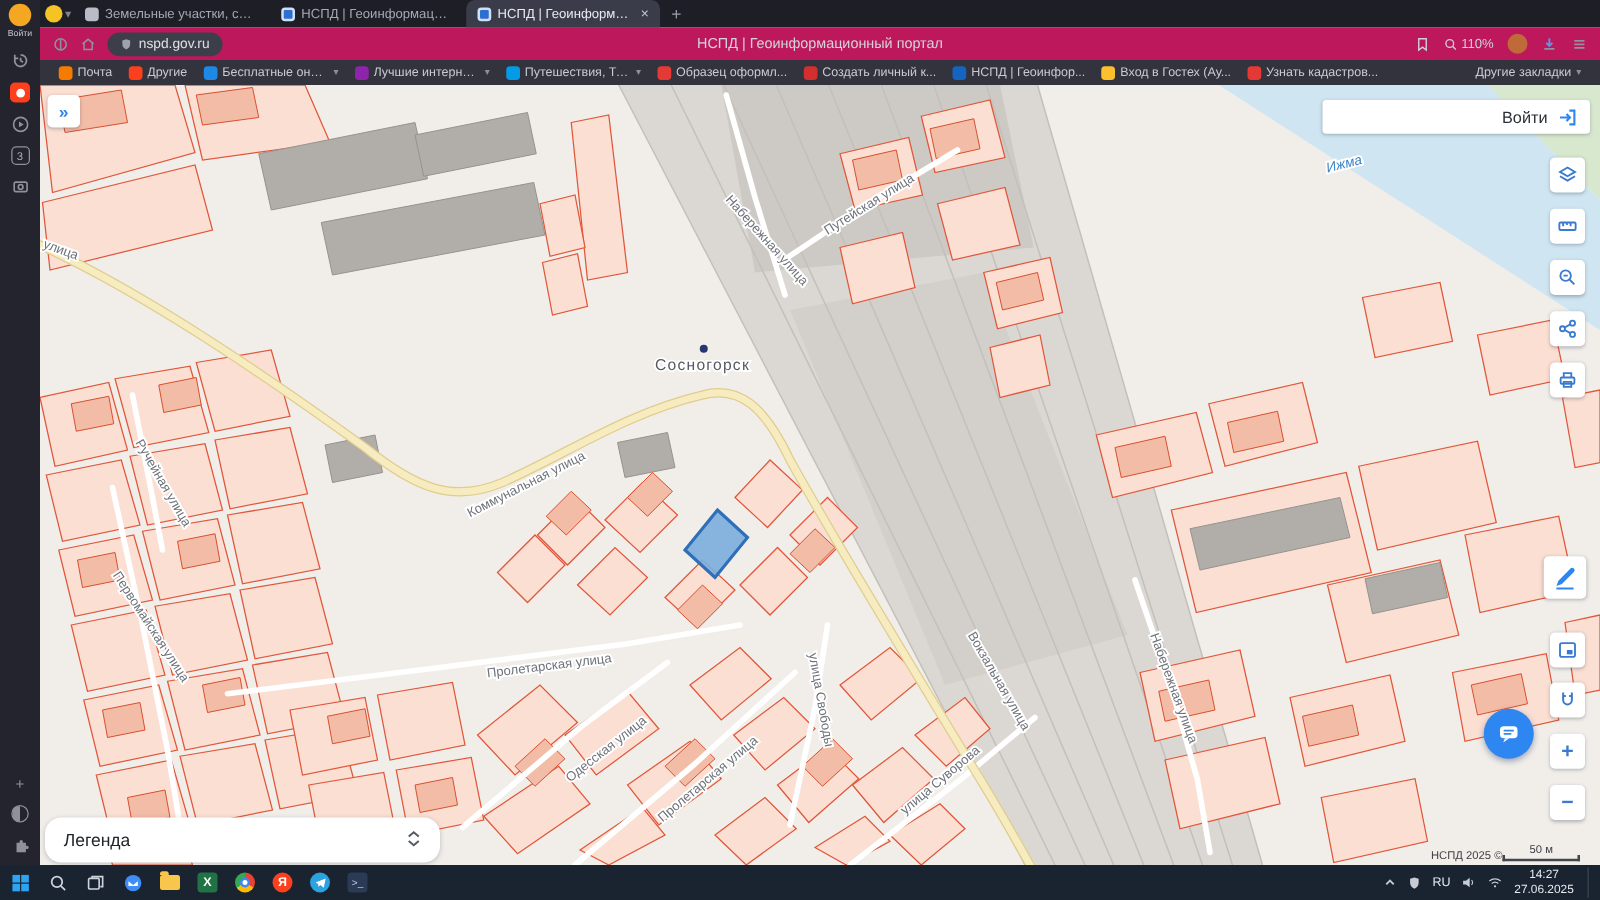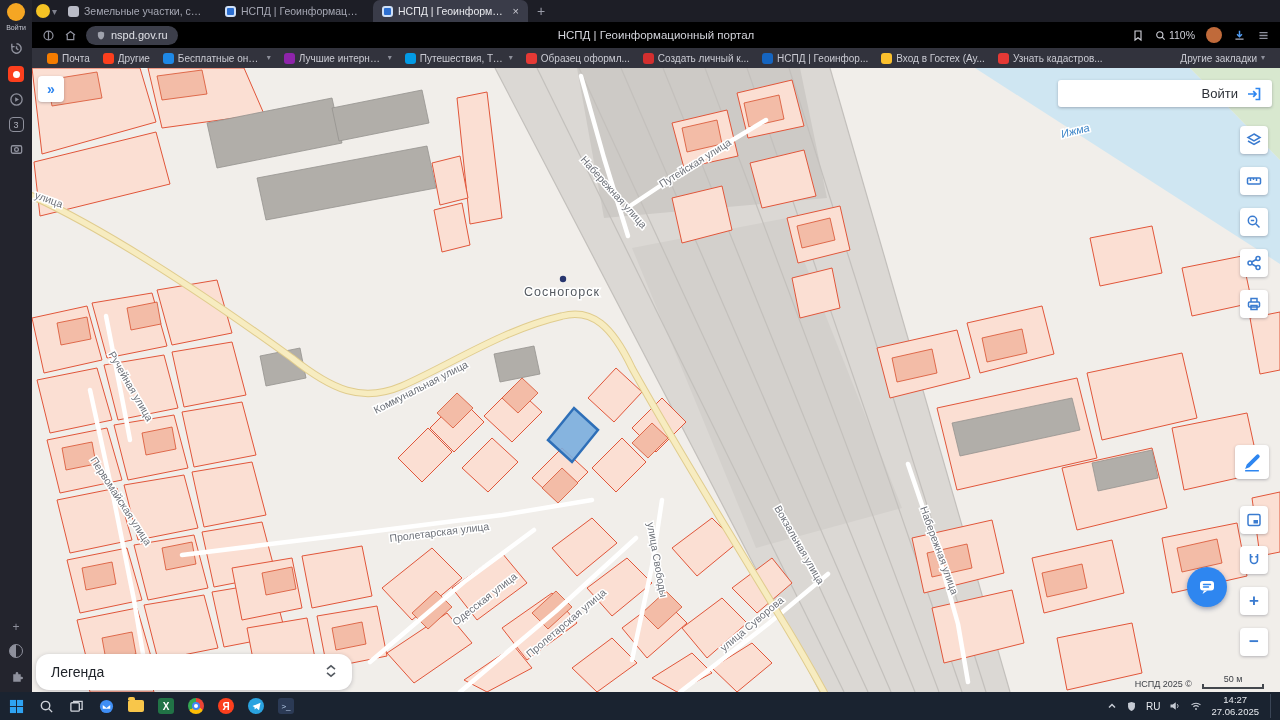--- a/index.html
+++ b/index.html
@@ -25,21 +25,21 @@
   .tb-pin { color:#7f818d; font-size:10px; }
   .tab { display:flex; align-items:center; gap:5px; height:22px; padding:0 9px; max-width:155px; color:#a5a7b3; font-size:10.5px; white-space:nowrap; overflow:hidden; }
   .tab.active { background:#3a3c49; color:#e9eaef; border-radius:7px 7px 0 0; }
   .tab .fav { width:11px; height:11px; border-radius:3px; flex:none; }
   .fav-doc { background:#b9bbc6; }
   .fav-nspd { background:#2c6fd1; border:2px solid #cfe0f7; }
   .tab-label { overflow:hidden; text-overflow:ellipsis; }
   .tab-close { color:#c9cad2; font-size:11px; margin-left:2px; } 
   .newtab-btn { color:#9a9ca8; font-size:14px; padding:0 7px; }
 
-  .addressbar { height:26px; background:#000000; display:flex; align-items:center; padding:0 10px; position:relative; flex:none;justify-content:flex-end; }
+  .addressbar { height:26px; background:#be185d; display:flex; align-items:center; padding:0 10px; position:relative; flex:none;justify-content:flex-end; }
   .ab-ic { color:#8f919d; margin-right:9px; display:flex; align-items:center; }
   .url-pill { display:flex; align-items:center; gap:5px; background:#3c3e4a; border-radius:12px; height:19px; padding:0 10px; color:#dfe0e6; font-size:11px; }
   .page-title-center { position:absolute; left:0; right:0; text-align:center; color:#d4d5dc; font-size:11.5px; pointer-events:none; }
   .ab-right { margin-left:auto; display:flex; align-items:center; gap:11px; z-index:1; }
   .zoom-chip { display:flex; align-items:center; gap:3px; color:#cfd0d8; font-size:10.5px; }
   .ab-avatar { width:16px; height:16px; border-radius:50%; background:#c06a3a; }
 
   .bookmarksbar { height:20px; background:#32333d; display:flex; align-items:center; padding:0 10px; gap:3px; flex:none; }
   .bm { display:flex; align-items:flex-start; gap:4px; padding:0 5px; color:#c9cad2; font-size:10px; white-space:nowrap; max-width:118px; }
   .bm .fv { width:11px; height:11px; border-radius:3px; flex:none; }
@@ -57,21 +57,21 @@
   .expand-btn { left:6px; top:8px; width:26px; height:26px; color:#2e86f0; font-weight:bold; font-size:14px; }
   .login-bar { right:8px; top:12px; width:214px; height:27px; background:#fff; border-radius:3px; box-shadow:0 1px 3px rgba(40,40,60,.3); display:flex; align-items:center; justify-content:flex-end; gap:8px; padding:0 10px; font-size:13px; color:#2b2f36; cursor:pointer; }
   .rt { right:12px; width:28px; height:28px; }
   .draw-btn { right:11px; top:377px; width:34px; height:34px; }
   .chat-fab { right:53px; top:499px; width:40px; height:40px; border-radius:50%; background:#2e86f0; box-shadow:0 2px 5px rgba(20,40,90,.4); display:flex; align-items:center; justify-content:center; }
   .zbtn { color:#3a7bd0; font-size:17px; font-weight:bold; }
 
   .legend { left:4px; bottom:2px; width:316px; height:36px; background:#fff; border-radius:13px; box-shadow:0 1px 4px rgba(40,40,60,.25); display:flex; align-items:center; padding:0 15px; font-size:14px; color:#20242a; }
   .legend .lg-chev { margin-left:auto; }
 
-  .attrib { right:16px; bottom:3px; display:flex; align-items:flex-end; gap:10px; font-size:9px; color:#3e4147; }
+  .attrib { right:16px; bottom:3px; display:flex; align-items:flex-end; font-size:9px; color:#3e4147; }
   .scalebox { display:flex; flex-direction:column; align-items:center; }
   .scalebar { width:62px; height:5px; border:2px solid #43474d; border-top:none; }
   .watermark { left:898px; top:496px; font-size:56px; font-weight:bold; letter-spacing:5px; color:rgba(135,137,142,.38); pointer-events:none; }
 
   
   .taskbar { position:absolute; left:0; right:0; bottom:0; height:28px; background:#1a2330; display:flex; align-items:center; padding:0 6px; gap:10px; color:#dfe3ea; }
   .tk { width:20px; height:20px; display:flex; align-items:center; justify-content:center; flex:none; }
   .tk-folder { width:16px; height:12px; background:#f8c64a; border-radius:2px; position:relative; }
   .tk-folder:before { content:""; position:absolute; top:-3px; left:0; width:7px; height:3px; background:#f8c64a; border-radius:2px 2px 0 0; }
   .tk-excel { width:16px; height:16px; background:#217346; border-radius:3px; color:#fff; font-size:10px; font-weight:bold; display:flex; align-items:center; justify-content:center; }

